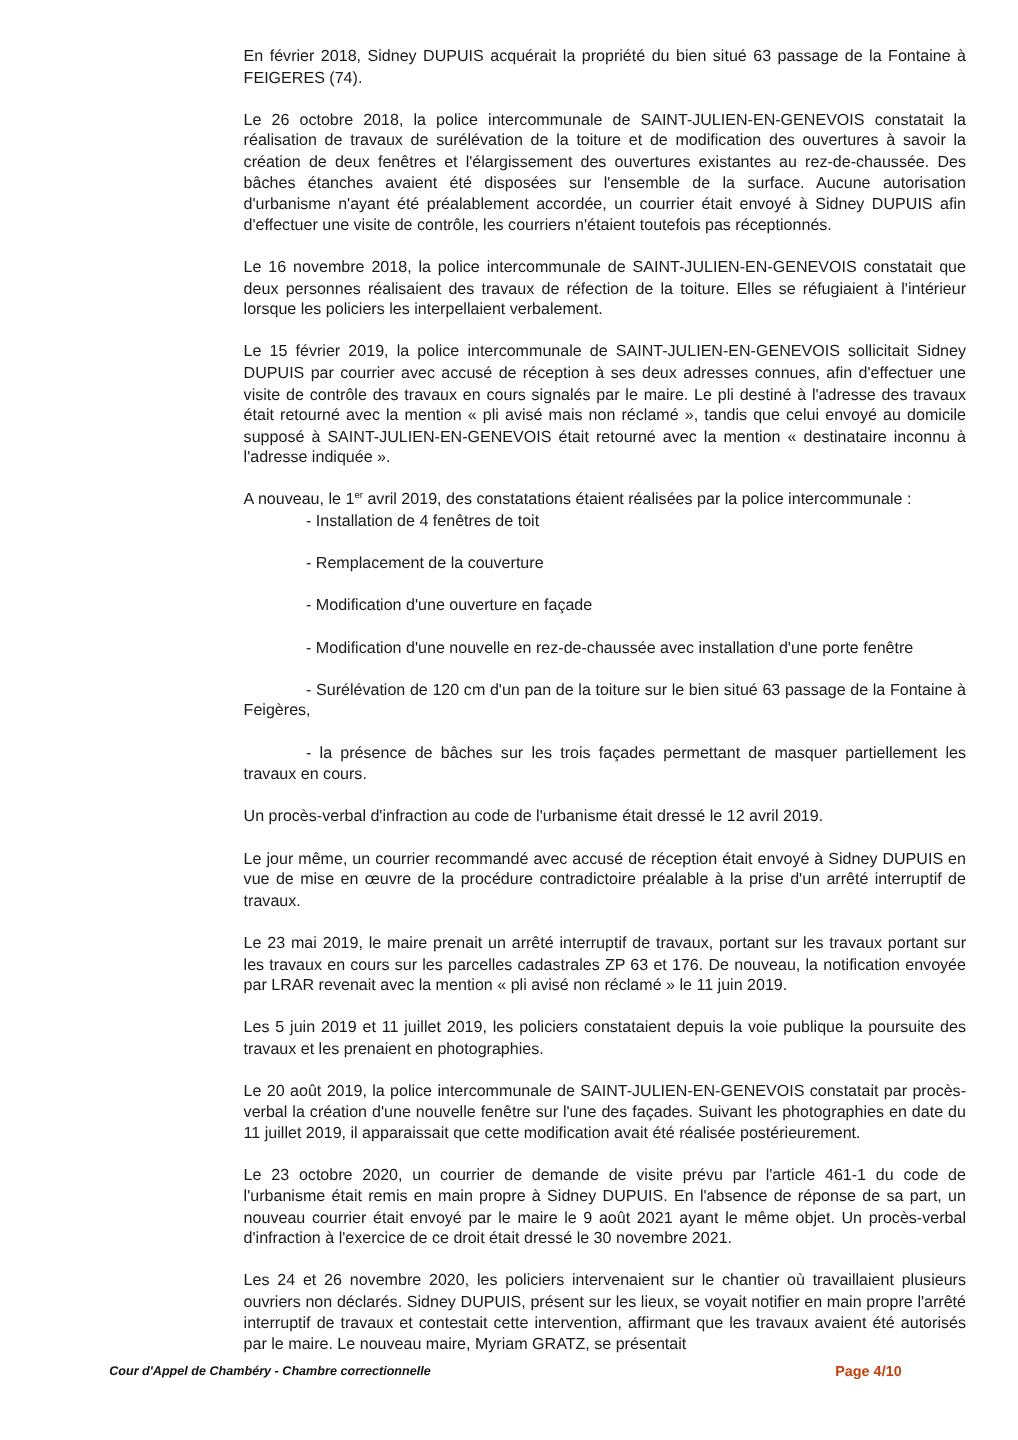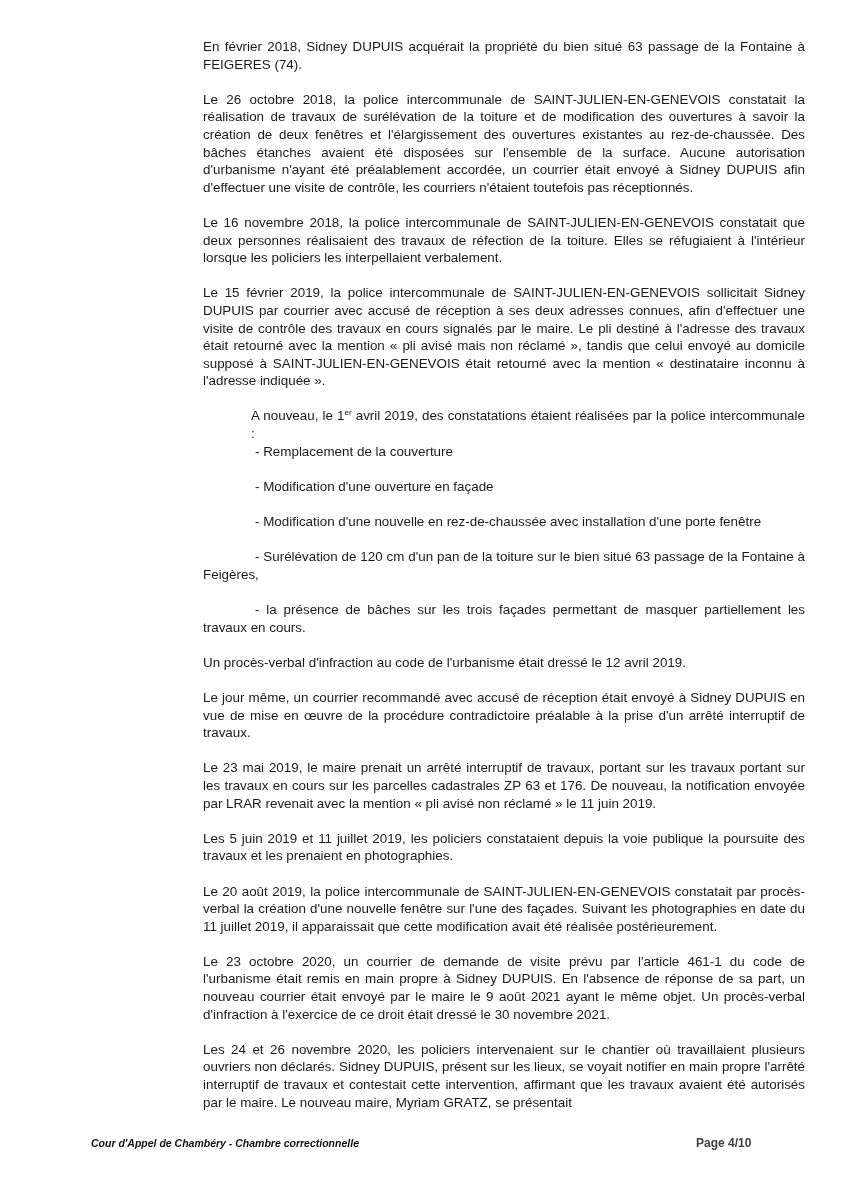--- a/index.html
+++ b/index.html
@@ -7,45 +7,46 @@
     .page {
       position: absolute; left: 0; top: 0; width: 848px; height: 1020px; background: #fff;
     }
     .body-text {
       position: absolute; left: 203px; top: 38px; width: 602px;
       font-family: "Liberation Sans", sans-serif;
       font-size: 13.4px; line-height: 17.6px; color: #1a1a1a;
       text-align: justify;
     }
     .body-text p { margin: 0 0 17.6px 0; }
-    .body-text p.tight { margin-bottom: 0; margin-left: 48px; }
+    .body-text p.tight { margin-bottom: 0; }
     .item { margin: 0; text-indent: 52px; }
     .last-item { margin-bottom: 17.6px; }
     sup { font-size: 8px; line-height: 0; vertical-align: 5px; }
     .footer-left {
       position: absolute; left: 91px; top: 1137px;
       font-family: "Liberation Sans", sans-serif; font-size: 10.5px;
       font-weight: bold; font-style: italic; color: #111;
     }
     .footer-right {
       position: absolute; left: 684px; top: 1136px;
       font-family: "Liberation Sans", sans-serif; font-size: 12px;
-      font-weight: bold; color: #404040; padding-left: 12px;
+      font-weight: bold; color: #c2410c; padding-left: 12px;
     }
   </style>
 </head>
 <body>
 
 <div class="page">
   <div class="body-text">
     <p>En février 2018, Sidney DUPUIS acquérait la propriété du bien situé 63 passage de la Fontaine à FEIGERES (74).</p>
     <p>Le 26 octobre 2018, la police intercommunale de SAINT-JULIEN-EN-GENEVOIS constatait la réalisation de travaux de surélévation de la toiture et de modification des ouvertures à savoir la création de deux fenêtres et l'élargissement des ouvertures existantes au rez-de-chaussée. Des bâches étanches avaient été disposées sur l'ensemble de la surface. Aucune autorisation d'urbanisme n'ayant été préalablement accordée, un courrier était envoyé à Sidney DUPUIS afin d'effectuer une visite de contrôle, les courriers n'étaient toutefois pas réceptionnés.</p>
     <p>Le 16 novembre 2018, la police intercommunale de SAINT-JULIEN-EN-GENEVOIS constatait que deux personnes réalisaient des travaux de réfection de la toiture. Elles se réfugiaient à l'intérieur lorsque les policiers les interpellaient verbalement.</p>
     <p>Le 15 février 2019, la police intercommunale de SAINT-JULIEN-EN-GENEVOIS sollicitait Sidney DUPUIS par courrier avec accusé de réception à ses deux adresses connues, afin d'effectuer une visite de contrôle des travaux en cours signalés par le maire. Le pli destiné à l'adresse des travaux était retourné avec la mention « pli avisé mais non réclamé », tandis que celui envoyé au domicile supposé à SAINT-JULIEN-EN-GENEVOIS était retourné avec la mention « destinataire inconnu à l'adresse indiquée ».</p>
     <p class="tight"><span>A nouveau, le 1</span><sup>er</sup><span> avril 2019, des constatations étaient réalisées par la police intercommunale :</span></p>
+    <p class="item">- Installation de 4 fenêtres de toit</p>
     <p class="item">- Remplacement de la couverture</p>
     <p class="item">- Modification d'une ouverture en façade</p>
     <p class="item">- Modification d'une nouvelle en rez-de-chaussée avec installation d'une porte fenêtre</p>
     <p class="item">- Surélévation de 120 cm d'un pan de la toiture sur le bien situé 63 passage de la Fontaine à Feigères,</p>
     <p class="item last-item">- la présence de bâches sur les trois façades permettant de masquer partiellement les travaux en cours.</p>
     <p>Un procès-verbal d'infraction au code de l'urbanisme était dressé le 12 avril 2019.</p>
     <p>Le jour même, un courrier recommandé avec accusé de réception était envoyé à Sidney DUPUIS en vue de mise en œuvre de la procédure contradictoire préalable à la prise d'un arrêté interruptif de travaux.</p>
     <p>Le 23 mai 2019, le maire prenait un arrêté interruptif de travaux, portant sur les travaux portant sur les travaux en cours sur les parcelles cadastrales ZP 63 et 176. De nouveau, la notification envoyée par LRAR revenait avec la mention « pli avisé non réclamé » le 11 juin 2019.</p>
     <p>Les 5 juin 2019 et 11 juillet 2019, les policiers constataient depuis la voie publique la poursuite des travaux et les prenaient en photographies.</p>
     <p>Le 20 août 2019, la police intercommunale de SAINT-JULIEN-EN-GENEVOIS constatait par procès-verbal la création d'une nouvelle fenêtre sur l'une des façades. Suivant les photographies en date du 11 juillet 2019, il apparaissait que cette modification avait été réalisée postérieurement.</p>

